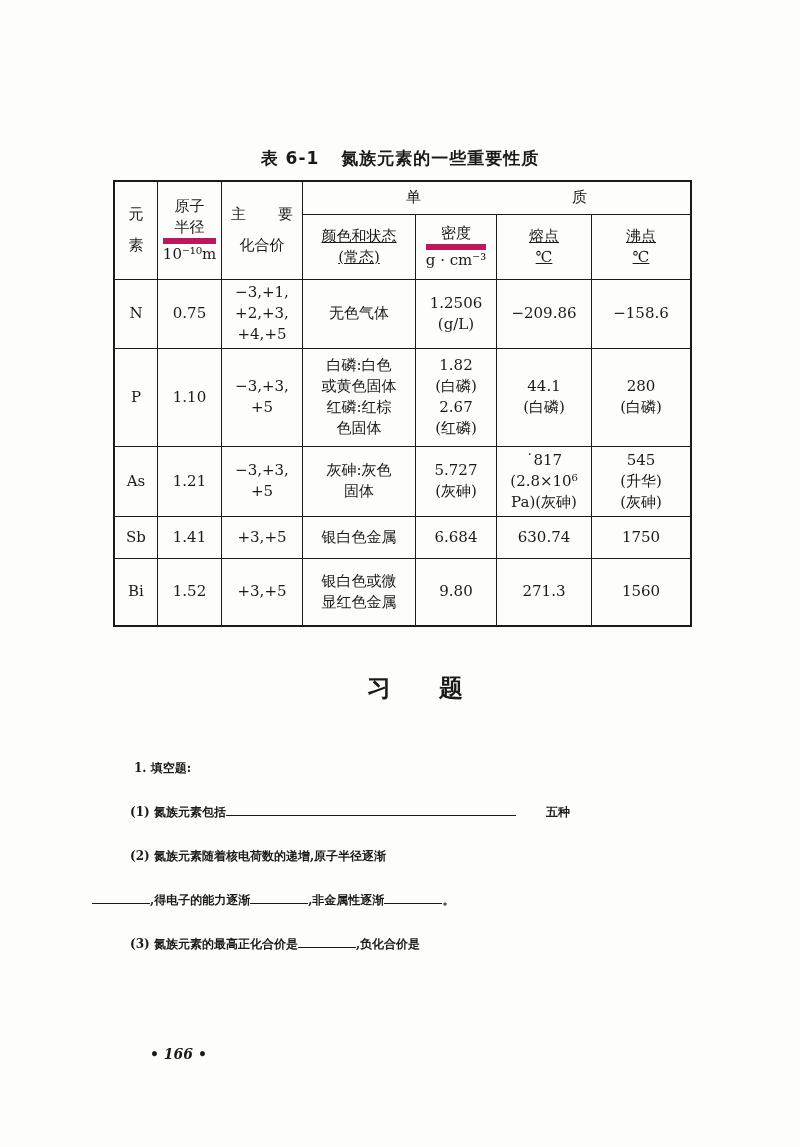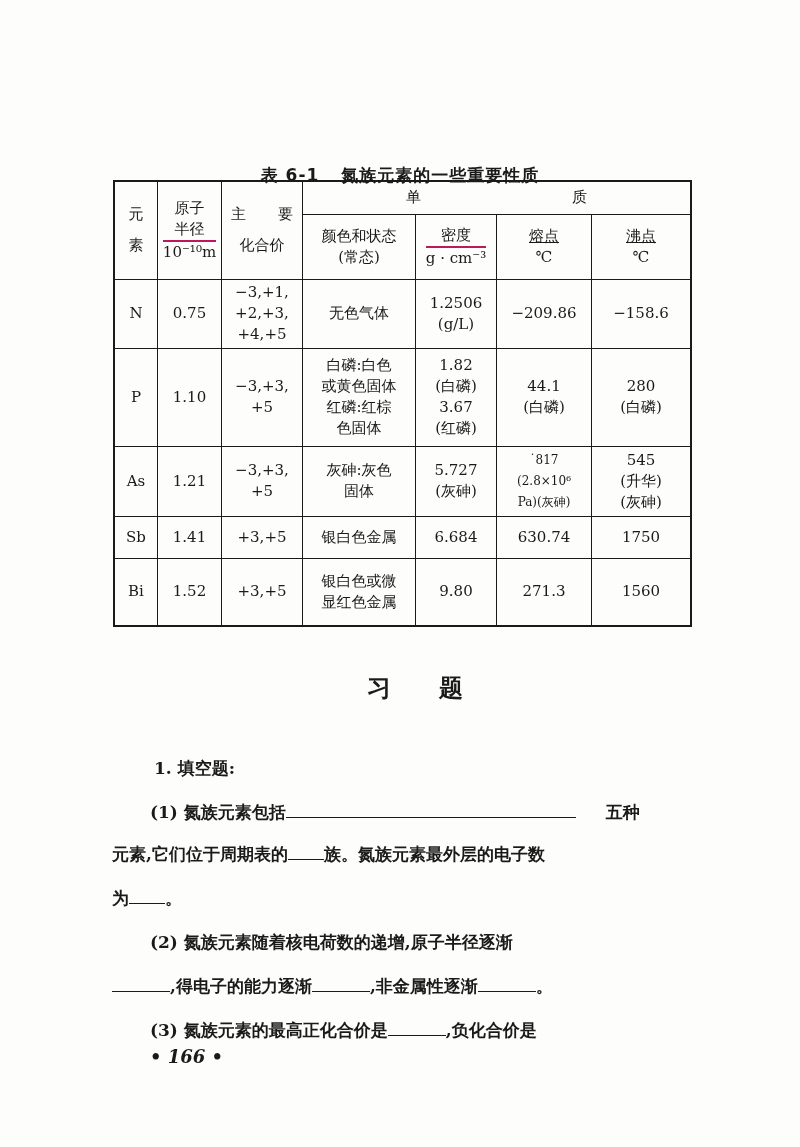--- a/index.html
+++ b/index.html
@@ -1,50 +1,50 @@
 <!DOCTYPE html>
 <html><head>
 <meta charset="utf-8">
 <style>
   html, body { margin:0; padding:0; }
   body {
     width:800px; height:1147px; background:#fdfdfb; position:relative; overflow:hidden;
     font-family:"DejaVu Serif", "Liberation Serif", serif; color:#1a1a1a;
   }
   .caption {
-    position:absolute; top:164px; left:0; width:800px; text-align:center;
+    position:absolute; top:147px; left:0; width:800px; text-align:center;
     font-family:"DejaVu Sans", sans-serif; font-weight:bold; font-size:17px; letter-spacing:1px;
   }
   .caption .num { margin-right:22px; }
   table.props {
     position:absolute; left:113px; top:180px; border-collapse:collapse;
     border:2px solid #1a1a1a; font-size:15px; line-height:21px;
   }
   table.props td {
     border:1px solid #1a1a1a; padding:0 3px; text-align:center; vertical-align:middle;
   }
   .c0{width:36px;} .c1{width:57px;} .c2{width:74px;} .c3{width:106px;}
   .c4{width:74px;} .c5{width:88px;} .c6{width:92px;}
   .left { text-align:center; }
   .frac { display:inline-block; text-align:center; }
-  .frac .top { display:block; border-bottom:2px solid #be185d; padding:0 2px; }
+  .frac .top { display:block; border-bottom:6px solid #be185d; padding:0 2px; }
   .frac .bot { display:block; }
   .ul { text-decoration:underline; }
   .stack { display:block; }
   .vert { display:flex; flex-direction:column; justify-content:space-between; height:52px; }
   .spread { display:flex; justify-content:space-between; padding:0 6px; }
   .heading {
     position:absolute; top:672px; left:15px; width:800px; text-align:center;
     font-family:"DejaVu Sans", sans-serif; font-weight:bold; font-size:24px;
   }
   .heading span { margin:0 24px; }
-  .text { position:absolute; left:112px; width:578px; font-size:17px; font-weight:bold; line-height:44px; }
+  .text { position:absolute; left:92px; width:578px; font-size:12px; font-weight:bold; line-height:44px; }
   .para { text-indent:38px; text-align:justify; }
   .blank { display:inline-block; border-bottom:1.5px solid #1a1a1a; height:16px; vertical-align:baseline; }
-  .pageno { position:absolute; left:150px; top:1046px; font-style:italic; font-weight:bold; font-size:18px;text-align:center; }
+  .pageno { position:absolute; left:150px; top:1046px; font-style:italic; font-weight:bold; font-size:14px;text-align:center; }
 </style>
 </head>
 <body>
 
 <div class="caption">
   <span class="num">表 6-1</span><span>氮族元素的一些重要性质</span>
 </div>
 
 <table class="props">
   <tbody>
@@ -70,21 +70,21 @@
             <span>化合价</span>
           </div>
     </td>
     <td colspan="4">
       <span class="spread" style="padding:0 100px;">
             <span>单</span>
             <span>质</span>
           </span>
     </td>
   </tr>
-  <tr style="height:65px;">
+  <tr style="height:65px;text-decoration:underline;">
     <td class="c3">
       <span class="stack">颜色和状态</span>
           <span class="stack">(常态)</span>
     </td>
     <td class="c4">
       <span class="frac"><span class="top">密度</span><span class="bot">g · cm⁻³</span></span>
     </td>
     <td class="c5">
       <span class="stack ul">熔点</span>
           <span class="stack">℃</span>
@@ -121,21 +121,21 @@
         </td>
     <td class="left">
           <span class="stack">白磷:白色</span>
           <span class="stack">或黄色固体</span>
           <span class="stack">红磷:红棕</span>
           <span class="stack">色固体</span>
         </td>
     <td>
           <span class="stack">1.82</span>
           <span class="stack">(白磷)</span>
-          <span class="stack">3.67</span>
+          <span class="stack">2.67</span>
           <span class="stack">(红磷)</span>
         </td>
     <td>
           <span class="stack">44.1</span>
           <span class="stack">(白磷)</span>
         </td>
     <td>
           <span class="stack">280</span>
           <span class="stack">(白磷)</span>
         </td>
@@ -149,21 +149,21 @@
           <span class="stack">+5</span>
         </td>
     <td class="left">
           <span class="stack">灰砷:灰色</span>
           <span class="stack">固体</span>
         </td>
     <td>
           <span class="stack">5.727</span>
           <span class="stack">(灰砷)</span>
         </td>
-    <td style="font-size:12px;">
+    <td style="font-size:15px;">
           <span class="stack">˙817</span>
           <span class="stack">(2.8×10⁶</span>
           <span class="stack">Pa)(灰砷)</span>
         </td>
     <td>
           <span class="stack">545</span>
           <span class="stack">(升华)</span>
           <span class="stack">(灰砷)</span>
         </td>
   </tr>
@@ -195,24 +195,20 @@
 
 <div class="heading">
   <span>习</span><span>题</span>
 </div>
 
 <div class="text" style="top:746px;">
   <div style="padding-left:42px;">1. 填空题:</div>
   <div class="para">
     <span>(1) 氮族元素包括</span><span class="blank" style="width:290px;"></span><span style="margin-left:30px;">五种</span><br style="line-height:0;">
   </div>
-  <div style="margin-top:-2px;">
-    <span>元素,它们位于周期表的</span><span class="blank" style="width:36px;"></span><span>族。氮族元素最外层的电子数</span><br>
-    <span>为</span><span class="blank" style="width:36px;"></span><span>。</span>
-  </div>
   <div class="para">
     <span>(2) 氮族元素随着核电荷数的递增,原子半径逐渐</span>
   </div>
   <div>
     <span class="blank" style="width:58px;"></span><span>,得电子的能力逐渐</span><span class="blank" style="width:58px;"></span><span>,非金属性逐渐</span><span class="blank" style="width:58px;"></span><span>。</span>
   </div>
   <div class="para">
     <span>(3) 氮族元素的最高正化合价是</span><span class="blank" style="width:58px;"></span><span>,负化合价是</span>
   </div>
 </div>

